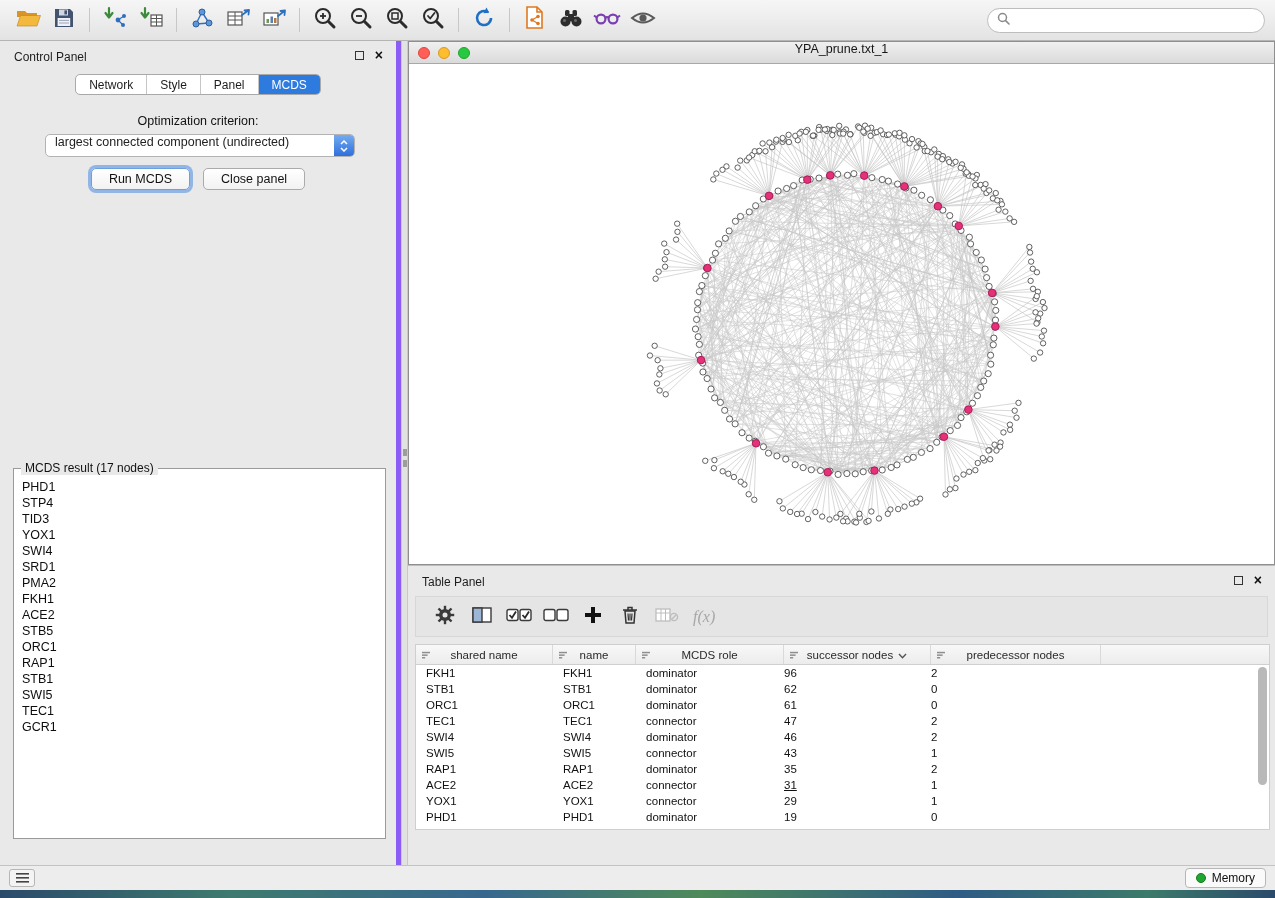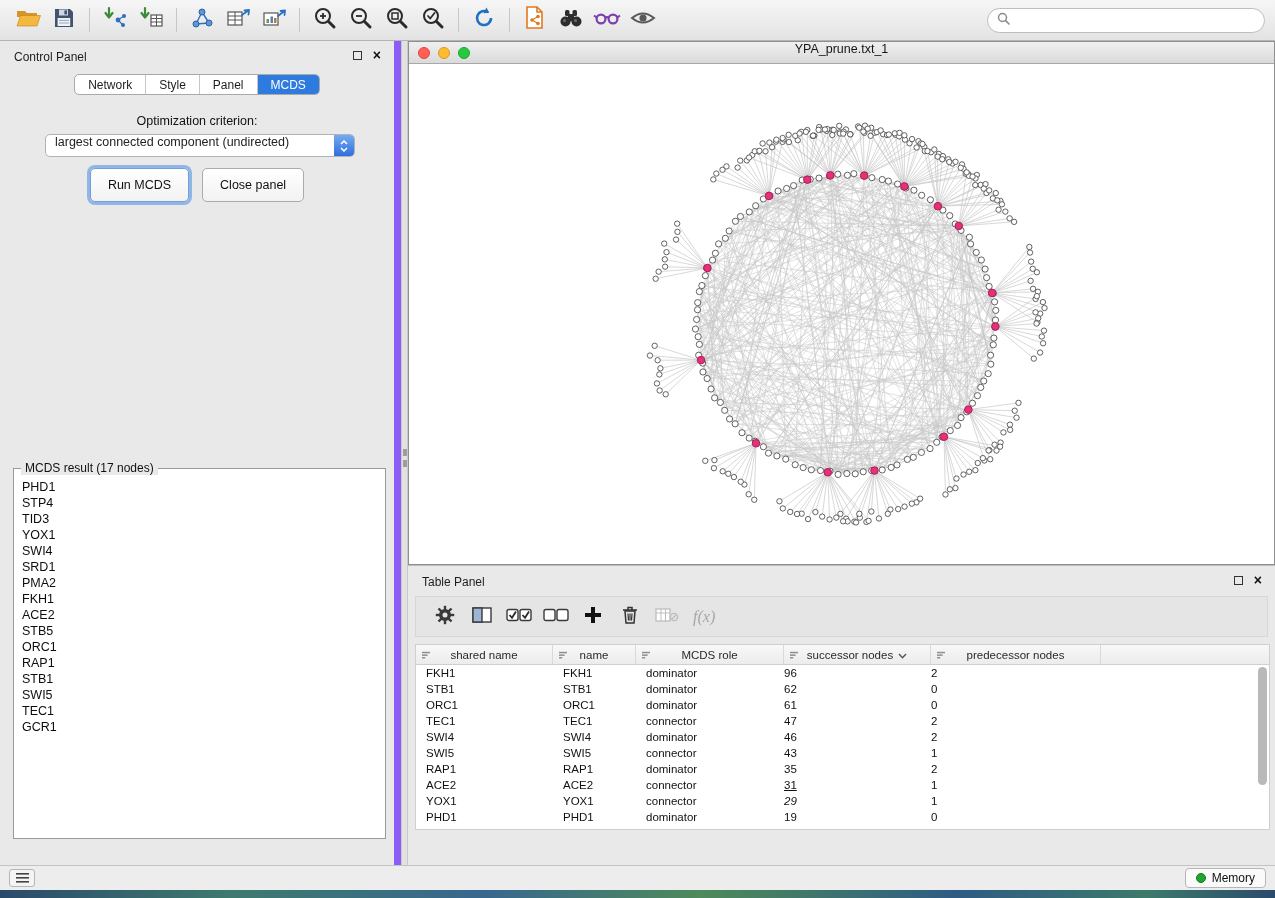--- a/index.html
+++ b/index.html
@@ -12,40 +12,40 @@
     background:linear-gradient(#f6f6f6,#e3e3e3); border-bottom:1px solid #b4b4b4;
     display:flex; align-items:center; padding:0 10px; }
   .tbtn { width:36px; height:31px; display:flex; align-items:center; justify-content:center; border-radius:4px; }
   .tsep { width:1px; height:24px; background:#c7c7c7; margin:0 7px; }
   .search { margin-left:auto; width:278px; height:25px; background:#fff; border:1px solid #bdbdbd;
     border-radius:13px; display:flex; align-items:center; padding:0 9px; gap:6px; }
   .search input { border:none; outline:none; flex:1; font-size:12px; font-family:inherit; background:transparent; }
 
   
   .control-panel { position:absolute; top:41px; left:0; width:401px; bottom:33px;
-    background:#e9e9e9; border-right:7px solid #8b5cf6; }
+    background:#e9e9e9; border-right:5px solid #8b5cf6; }
   .panel-title { position:absolute; top:9px; left:14px; font-size:12px; color:#1d1d1d; }
   .panel-ctrls { position:absolute; top:9px; right:13px; display:flex; gap:11px; align-items:center; }
   .float-box { width:9px; height:9px; border:1.5px solid #333; display:inline-block; }
   .close-x { font-size:14px; font-weight:bold; color:#111; line-height:10px; }
 
   .seg { display:inline-flex; border:1px solid #a9a9a9; border-radius:5px; background:#fff; overflow:hidden; height:21px; }
   .seg-tab { padding:0 13px; font-size:12px; line-height:20px; color:#1d1d1d; border-right:1px solid #c6c6c6; cursor:default; white-space:nowrap; }
   .seg-tab:last-child { border-right:none; }
   .seg-tab.active { background:#2e7bdf; color:#fff; border-right-color:#2e7bdf; }
 
   .control-tabs-row { position:absolute; top:33px; left:0; right:0; display:flex; justify-content:center; }
   .opt-label { position:absolute; top:73px; left:0; right:0; text-align:center; font-size:12.5px; color:#111; }
   .dropdown { position:absolute; top:93px; left:45px; width:310px; height:23px; background:#fff;
     border:1px solid #b3b3b3; border-radius:5px; display:flex; align-items:flex-start; font-size:12.5px; }
   .dropdown .dd-text { flex:1; padding-left:9px; white-space:nowrap; overflow:hidden; }
   .dd-cap { width:20px; height:21px; border-radius:0 4px 4px 0; background:linear-gradient(#74abef,#2e6fdd);
     display:flex; flex-direction:column; align-items:center; justify-content:center; gap:2px; }
   .btn-row { position:absolute; top:127px; left:0; right:0; display:flex; justify-content:center; gap:13px; }
-  .mac-btn { height:34px; background:linear-gradient(#ffffff,#f2f2f2); border:1px solid #ababab; border-radius:5px;
+  .mac-btn { height:22px; background:linear-gradient(#ffffff,#f2f2f2); border:1px solid #ababab; border-radius:5px;
     font-size:12.5px; padding:0 17px; color:#111; font-family:inherit; }
   .mac-btn.focused { box-shadow:0 0 0 3px rgba(98,155,227,.65); border-color:#6f9fde; }
 
   .mcds-box { position:absolute; top:427px; left:13px; width:373px; height:371px;
     border:1px solid #9a9a9a; background:#fff; }
   .mcds-legend { position:absolute; top:-8px; left:7px; background:#e9e9e9; padding:0 4px; font-size:12px; color:#111; }
   .mcds-list { position:absolute; inset:8px 3px 3px 3px; overflow:hidden; padding:2px 5px; }
   .mcds-item { font-size:12.5px; line-height:16px; color:#0d0d0d; }
 
   .splitter { position:absolute; top:41px; left:401px; width:7px; bottom:33px; background:#e2e2e2;
@@ -1577,21 +1577,21 @@
             <div class="td left" style="width: 137px;">ACE2</div>
             <div class="td left" style="width: 83px;">ACE2</div>
             <div class="td left" style="width: 148px;">connector</div>
             <div class="td right" style="width: 147px; text-decoration: underline;">31</div>
             <div class="td right" style="width: 170px;">1</div>
           </div>
           <div class="tr">
             <div class="td left" style="width: 137px;">YOX1</div>
             <div class="td left" style="width: 83px;">YOX1</div>
             <div class="td left" style="width: 148px;">connector</div>
-            <div class="td right" style="width: 147px; font-style: italic;">29</div>
+            <div class="td right" style="width: 147px;">29</div>
             <div class="td right" style="width: 170px;">1</div>
           </div>
           <div class="tr">
             <div class="td left" style="width: 137px;">PHD1</div>
             <div class="td left" style="width: 83px;">PHD1</div>
             <div class="td left" style="width: 148px;">dominator</div>
             <div class="td right" style="width: 147px;">19</div>
             <div class="td right" style="width: 170px;">0</div>
           </div>
         </div>

